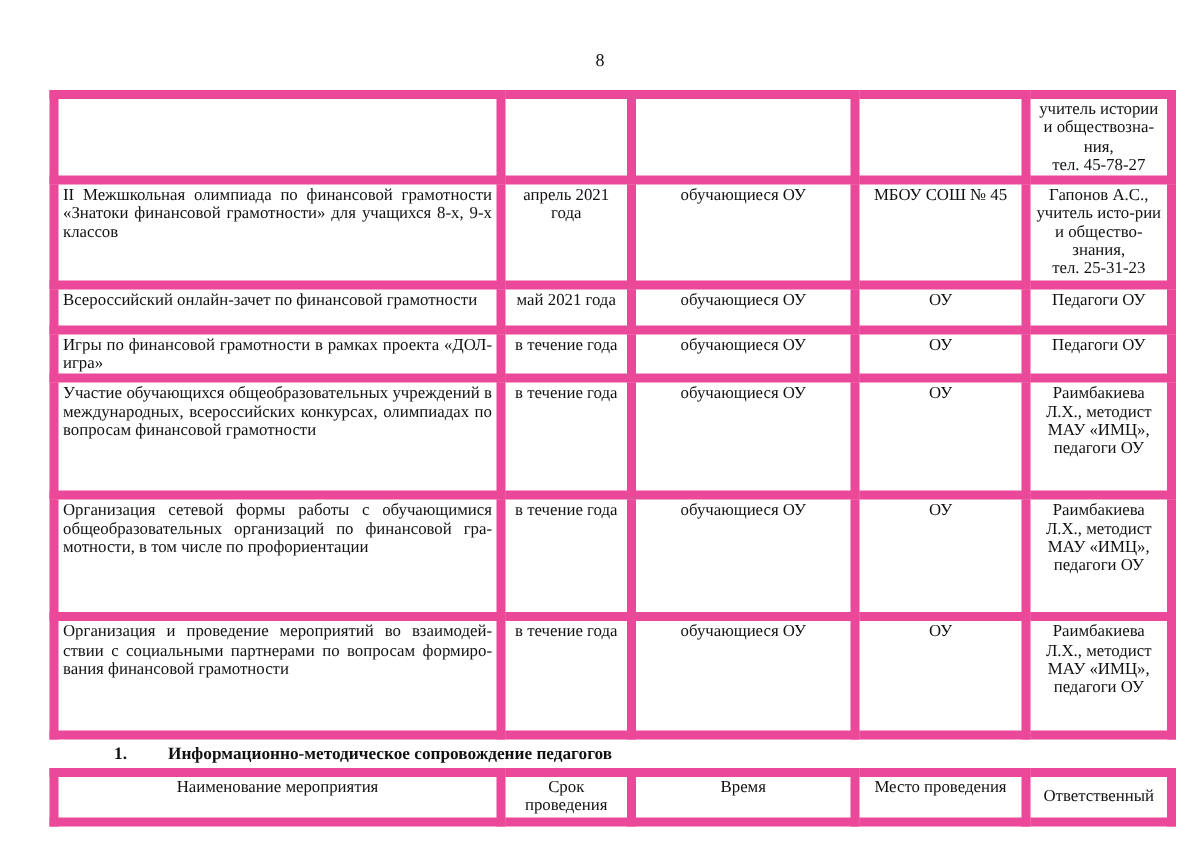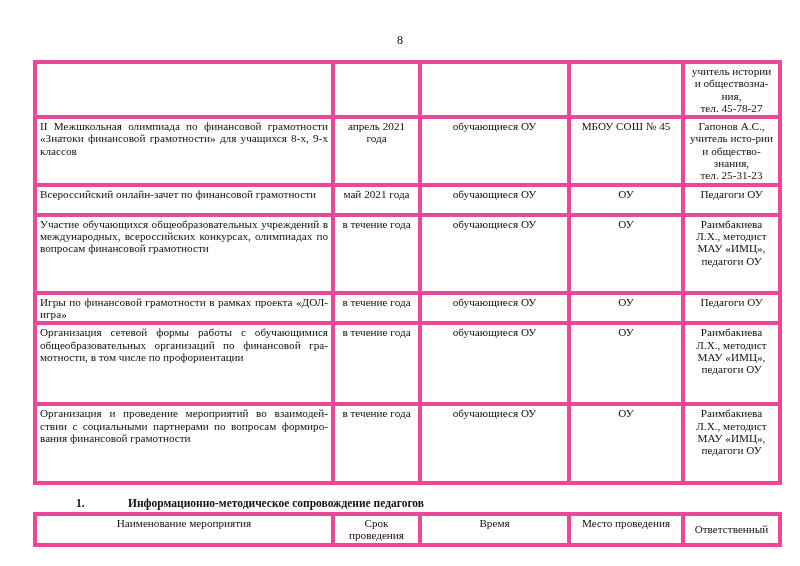--- a/index.html
+++ b/index.html
@@ -1,26 +1,26 @@
 <!DOCTYPE html>
 <html><head>
   <meta charset="utf-8">
   <style>
     html, body { margin: 0; padding: 0; background: #ffffff; }
     body { width: 800px; height: 566px; position: relative; overflow: hidden;
            font-family: "Liberation Serif", "DejaVu Serif", serif; color: #111; }
     .page-num { position: absolute; top: 33px; left: 0; width: 800px; text-align: center; font-size: 12px; }
     table { border-collapse: collapse; position: absolute; left: 33px; table-layout: fixed; }
-    td { border: 4px solid #ec4899; vertical-align: top; font-size: 11.2px; line-height: 12.3px; padding: 1px 3px; }
+    td { border: 6px solid #ec4899; vertical-align: top; font-size: 11.2px; line-height: 12.3px; padding: 1px 3px; }
     td.c1 { text-align: justify; }
     td.c { text-align: center; }
     .main { top: 60px; width: 745px; }
     .section { position: absolute; top: 497px; left: 0; width: 800px; font-size: 11.5px; font-weight: bold; }
     .section .num { position: absolute; left: 76px; }
-    .section .txt { position: absolute; left: 112px; margin-left: 16px; }
+    .section .txt { position: absolute; left: 112px; }
     .hdr { top: 512px; width: 745px; }
     .hdr td { text-align: center; vertical-align: top; }
     .hdr td.mid { vertical-align: middle; }
   </style>
 </head>
 <body>
 
 <div class="page-num">8</div>
 
 <table class="main">
@@ -48,33 +48,33 @@
         <td class="c" style="white-space: pre-line;">Гапонов А.С., учитель исто-рии и общество-знания,
 тел. 25-31-23</td>
       </tr>
       <tr style="height: 30px;">
         <td class="c1" style="white-space: pre-line;">Всероссийский онлайн-зачет по финансовой грамотности</td>
         <td class="c" style="white-space: pre-line;">май 2021 года</td>
         <td class="c" style="white-space: pre-line;">обучающиеся ОУ</td>
         <td class="c" style="white-space: pre-line;">ОУ</td>
         <td class="c" style="white-space: pre-line;">Педагоги ОУ</td>
       </tr>
+      <tr style="height: 24px;">
+        <td class="c1" style="white-space: pre-line;">Игры по финансовой грамотности в рамках проекта «ДОЛ-игра»</td>
+        <td class="c" style="white-space: pre-line;">в течение года</td>
+        <td class="c" style="white-space: pre-line;">обучающиеся ОУ</td>
+        <td class="c" style="white-space: pre-line;">ОУ</td>
+        <td class="c" style="white-space: pre-line;">Педагоги ОУ</td>
+      </tr>
       <tr style="height: 78px;">
         <td class="c1" style="white-space: pre-line;">Участие обучающихся общеобразовательных учреждений в международных, всероссийских конкурсах, олимпиадах по вопросам финансовой грамотности</td>
         <td class="c" style="white-space: pre-line;">в течение года</td>
         <td class="c" style="white-space: pre-line;">обучающиеся ОУ</td>
         <td class="c" style="white-space: pre-line;">ОУ</td>
         <td class="c" style="white-space: pre-line;">Раимбакиева Л.Х., методист МАУ «ИМЦ», педагоги ОУ</td>
-      </tr>
-      <tr style="height: 24px;">
-        <td class="c1" style="white-space: pre-line;">Игры по финансовой грамотности в рамках проекта «ДОЛ-игра»</td>
-        <td class="c" style="white-space: pre-line;">в течение года</td>
-        <td class="c" style="white-space: pre-line;">обучающиеся ОУ</td>
-        <td class="c" style="white-space: pre-line;">ОУ</td>
-        <td class="c" style="white-space: pre-line;">Педагоги ОУ</td>
       </tr>
       <tr style="height: 81px; margin-top: 32px;">
         <td class="c1" style="white-space: pre-line;">Организация сетевой формы работы с обучающимися общеобразовательных организаций по финансовой гра-мотности, в том числе по профориентации</td>
         <td class="c" style="white-space: pre-line;">в течение года</td>
         <td class="c" style="white-space: pre-line;">обучающиеся ОУ</td>
         <td class="c" style="white-space: pre-line;">ОУ</td>
         <td class="c" style="white-space: pre-line;">Раимбакиева Л.Х., методист МАУ «ИМЦ», педагоги ОУ</td>
       </tr>
       <tr style="height: 79px; margin-left: 24px;">
         <td class="c1" style="white-space: pre-line;">Организация и проведение мероприятий во взаимодей-ствии с социальными партнерами по вопросам формиро-вания финансовой грамотности</td>

